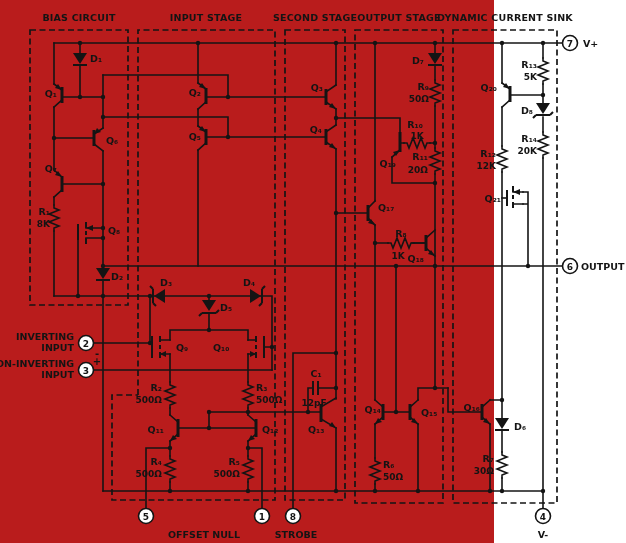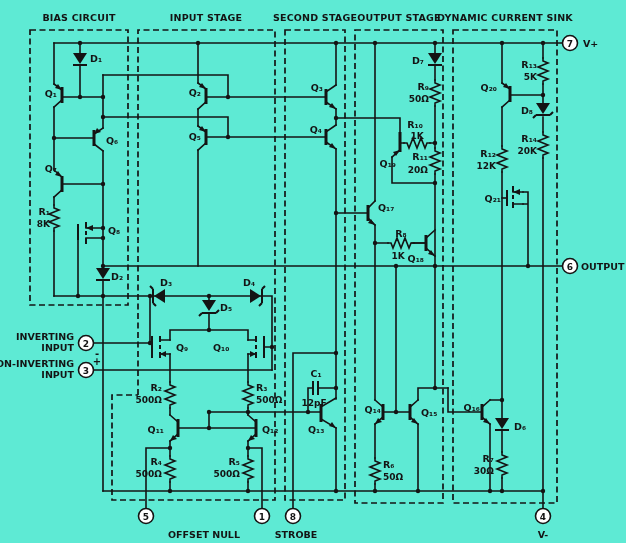--- a/index.html
+++ b/index.html
@@ -1,16 +1,16 @@
 <!DOCTYPE html>
 <html><head>
 <meta charset="utf-8">
 <style>
   html,body{margin:0;padding:0;background:#fff;}
-  .stage{position:relative;width:626px;height:543px;background:#5eead4;font-family:"DejaVu Sans",sans-serif;}
+  .stage{position:relative;width:494px;height:543px;background:#b91c1c;font-family:"DejaVu Sans",sans-serif;}
   svg{display:block;}
   .w{stroke:#141414;stroke-width:1.6;fill:none;stroke-linecap:square;}
   .bar{stroke:#141414;stroke-width:3;fill:none;stroke-linecap:butt;}
   .thin{stroke:#141414;stroke-width:2;fill:none;}
   .dash{stroke:#141414;stroke-width:1.7;fill:none;stroke-dasharray:6 3.5;}
   .blk{fill:#141414;stroke:none;}
   .pinc{fill:#fff;stroke:#141414;stroke-width:1.6;}
   text{fill:#141414;}
   .ttl{font-size:9.5px;font-weight:bold;letter-spacing:.2px;}
   .lbl{font-size:9.5px;font-weight:bold;}

